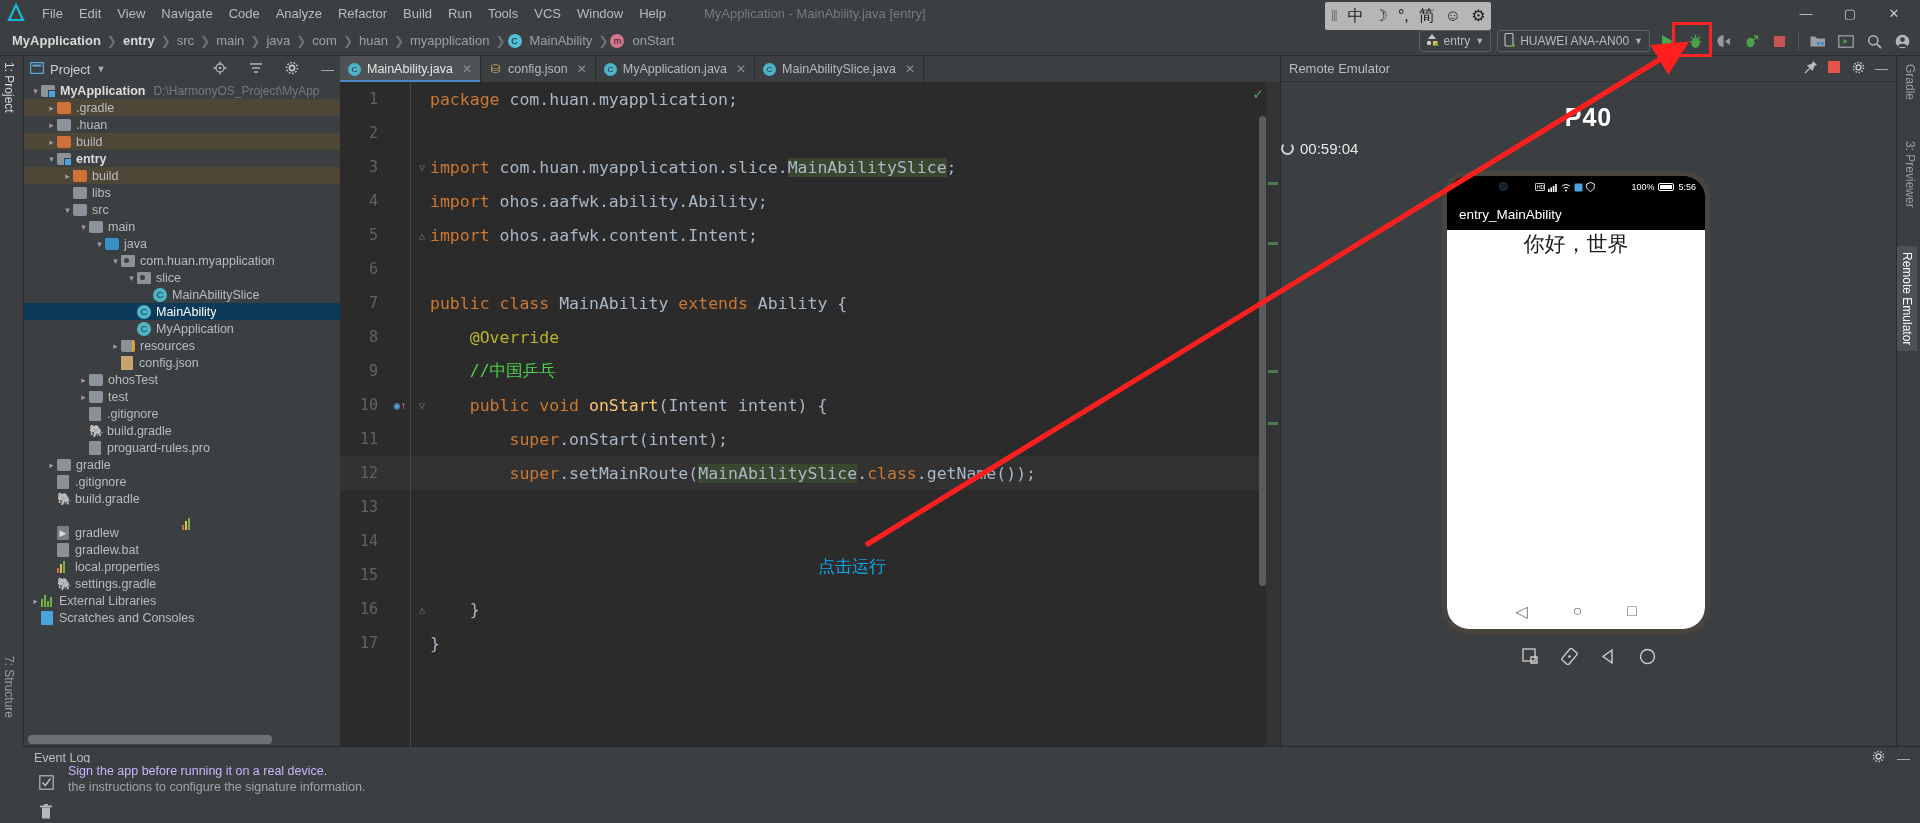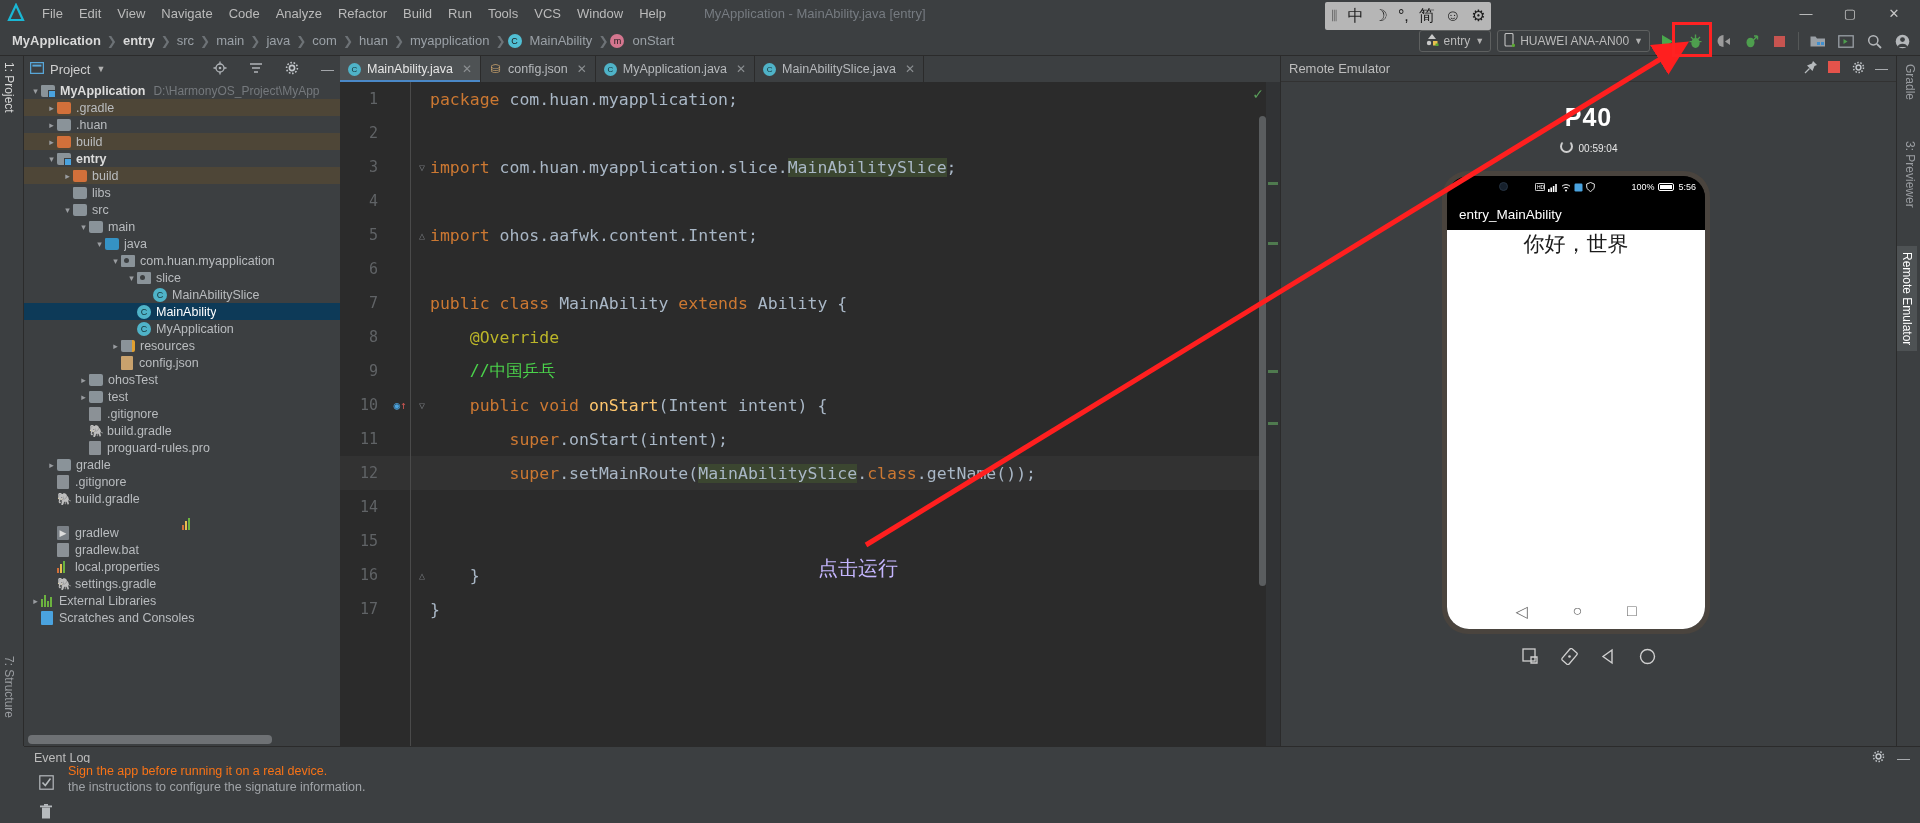--- a/index.html
+++ b/index.html
@@ -120,21 +120,21 @@
   #vscroll{ position:absolute; right:14px; top:60px; width:7px; height:470px; background:#5a5d5f; border-radius:4px;}
 
   
   #emul{ position:absolute; left:1280px; top:56px; width:616px; height:690px; background:#3c3f41;
     border-left:1px solid #2b2b2b;}
   #emulhdr{ height:26px; display:flex; align-items:center; padding:0 8px; color:#bdbdbd; font-size:13px;
     border-bottom:1px solid #323232;}
   #emulbody{ position:absolute; top:27px; left:0; right:0; bottom:0; background:#3c3f41;}
   #devname{ position:absolute; top:20px; width:100%; text-align:center; color:#ffffff;
     font-size:25px; font-weight:bold; letter-spacing:1px;}
-  #devtimer{ position:absolute; top:57px; width:100%; text-align:center; color:#e8e8e8; font-size:10px;}
+  #devtimer{ position:absolute; top:57px; width:100%; text-align:left; color:#e8e8e8; font-size:15px;}
   #timercircle{ display:inline-block; width:13px;height:13px; border:2px solid #cfcfcf;
     border-top-color:transparent; border-radius:50%; margin-right:6px; vertical-align:-1px;}
 
   #phone{ position:absolute; left:161px; top:88px; width:268px; height:463px;
     background:#4a443e; border-radius:26px; padding:5px; }
   #phonein{ width:100%; height:100%; background:#0a0a0a; border-radius:22px; overflow:hidden;
     position:relative;}
   #statusbar{ height:22px; background:#000; display:flex; align-items:center; padding:0 10px;
     color:#fff; font-size:9px; position:relative;}
   #cam{ position:absolute; left:52px; top:6px; width:9px;height:9px; border-radius:50%;
@@ -159,29 +159,29 @@
   .rtab{ position:absolute; right:3px; writing-mode:vertical-rl; color:#9a9da1; font-size:12px;
     white-space:nowrap;}
   .rtab.sel{ color:#ffffff; background:#4e5254; padding:6px 3px;}
 
   
   #eventlog{ position:absolute; left:24px; top:746px; width:1896px; height:77px; background:#3c3f41;
     border-top:1px solid #2b2b2b;}
   #elhdr{ height:22px; display:flex; align-items:center; padding:0 10px; color:#bdbdbd; font-size:12.5px;}
   #elbody{ position:absolute; top:22px; left:44px; right:0; bottom:0; background:#3c3f41; overflow:hidden;}
   .elline{ font-size:12.5px; padding:1px 0;}
-  .elred{ color:#f97316;}
+  .elred{ color:#c4b5fd;}
   .elgray{ color:#a0a4a8;}
   #elside{ position:absolute; left:0; top:22px; width:44px; bottom:0; display:flex;
     flex-direction:column; align-items:center; gap:10px; padding-top:6px; color:#b6babd;}
   #botleftstrip{ position:absolute; left:0; top:746px; width:24px; height:77px; background:#3c3f41;}
 
   
   #anno{ position:absolute; left:0; top:0; width:1920px; height:823px; pointer-events:none; z-index:25;}
-  #annotext{ position:absolute; left:818px; top:555px; color:#c4b5fd; font-size:20px;
+  #annotext{ position:absolute; left:818px; top:555px; color:#0ea5e9; font-size:17px;
     font-family:"Liberation Sans", sans-serif; z-index:26;}
 </style>
 </head>
 <body>
 
 <div id="menubar">
   <div class="logo">
     <svg width="20" height="20" viewBox="0 0 20 20">
         <path d="M10 2 L17 17 L3 17 Z" fill="none" stroke="#1ab7d4" stroke-width="2.2"></path>
       </svg>
@@ -610,20 +610,21 @@
       <div class="cline">
         <span class="gut">3</span>
         <span class="gut2"></span>
         <span class="gut2" style="width:16px;flex:0 0 16px;color:#6f7276;font-size:10px">▽</span>
         <span class="ctext"><span class="kw">import</span> com.huan.myapplication.slice.<span class="hlid">MainAbilitySlice</span>;</span>
       </div>
       <div class="cline">
         <span class="gut">4</span>
         <span class="gut2"></span>
         <span class="gut2" style="width:16px;flex:0 0 16px;color:#6f7276;font-size:10px"></span>
+        <span class="ctext"><span class="kw">import</span> ohos.aafwk.ability.Ability;</span>
       </div>
       <div class="cline">
         <span class="gut">5</span>
         <span class="gut2"></span>
         <span class="gut2" style="width:16px;flex:0 0 16px;color:#6f7276;font-size:10px">△</span>
         <span class="ctext"><span class="kw">import</span> ohos.aafwk.content.Intent;</span>
       </div>
       <div class="cline">
         <span class="gut">6</span>
         <span class="gut2"></span>
@@ -658,20 +659,26 @@
         <span class="gut">11</span>
         <span class="gut2"></span>
         <span class="gut2" style="width:16px;flex:0 0 16px;color:#6f7276;font-size:10px"></span>
         <span class="ctext">        <span class="kw">super</span>.onStart(intent);</span>
       </div>
       <div class="cline cur">
         <span class="gut">12</span>
         <span class="gut2"></span>
         <span class="gut2" style="width:16px;flex:0 0 16px;color:#6f7276;font-size:10px"></span>
         <span class="ctext">        <span class="kw">super</span>.setMainRoute(<span class="hlid">MainAbilitySlice</span>.<span class="kw">class</span>.getName());</span>
+      </div>
+      <div class="cline">
+        <span class="gut">13</span>
+        <span class="gut2"></span>
+        <span class="gut2" style="width:16px;flex:0 0 16px;color:#6f7276;font-size:10px"></span>
+        <span class="ctext"></span>
       </div>
       <div class="cline">
         <span class="gut">14</span>
         <span class="gut2"></span>
         <span class="gut2" style="width:16px;flex:0 0 16px;color:#6f7276;font-size:10px"></span>
         <span class="ctext"></span>
       </div>
       <div class="cline">
         <span class="gut">15</span>
         <span class="gut2"></span>

